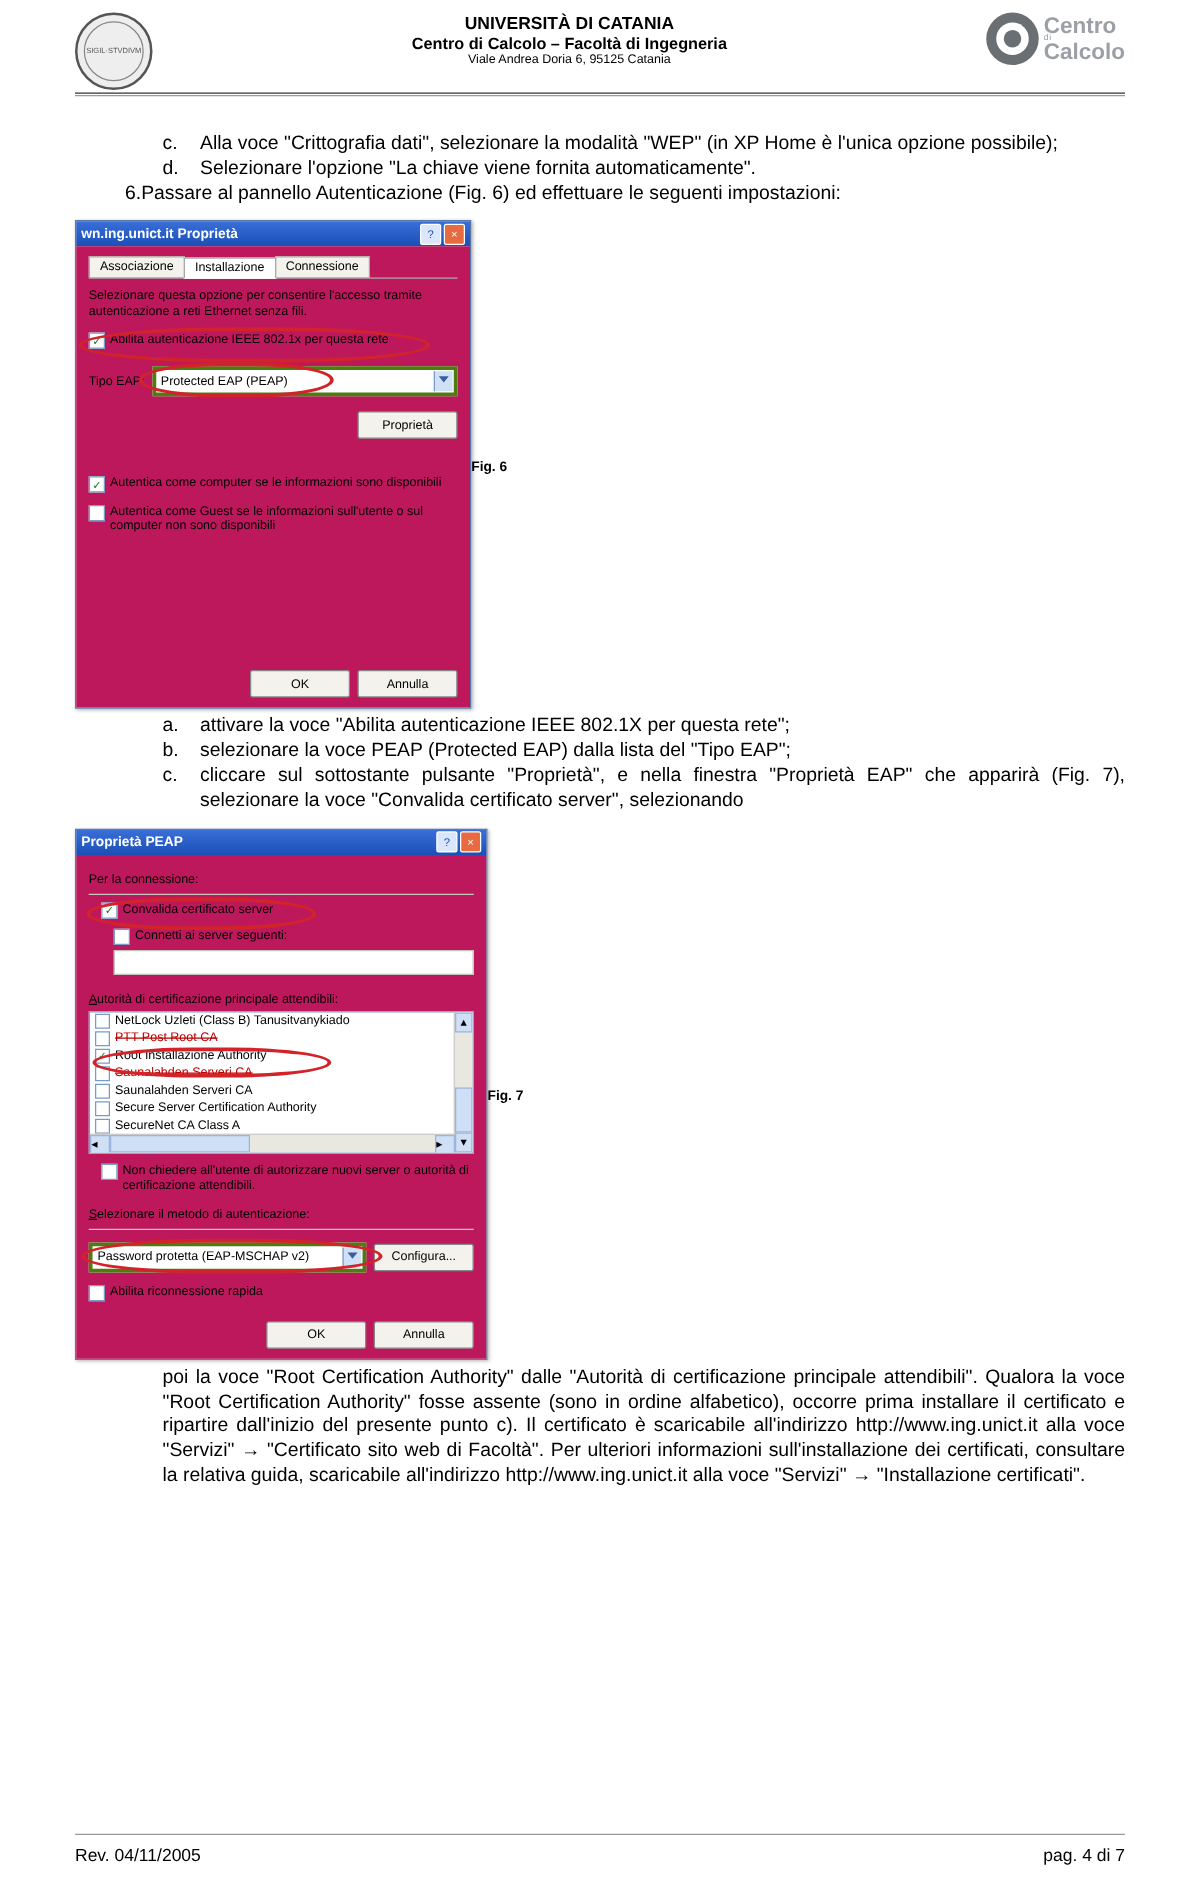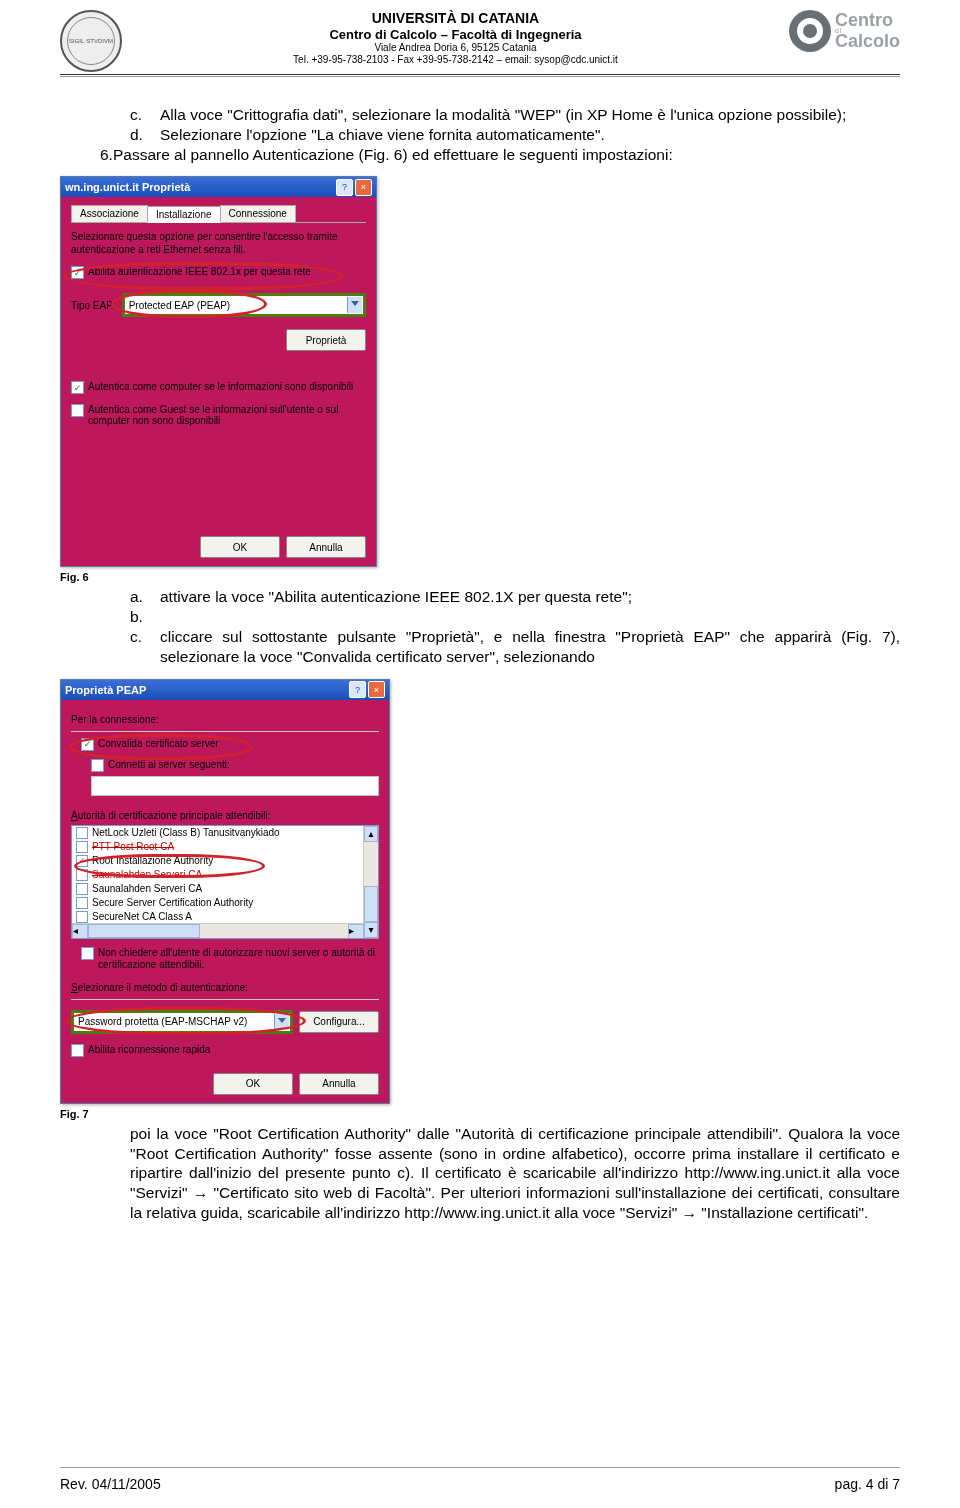--- a/index.html
+++ b/index.html
@@ -20,21 +20,21 @@
 .logo-txt{display:flex;flex-direction:column;line-height:.85;color:#9aa0a5}
 .logo-txt .big{font-size:18px;font-weight:600}
 .logo-txt .sm{font-size:7px;letter-spacing:.5px}
 .body-txt{font-size:15.5px;line-height:1.28;text-align:justify;margin-top:28px}
 .body-txt p{margin:0}
 .lst{padding-left:70px}
 .lst .li{display:flex;gap:8px;margin:0}
 .lst .li .lab{min-width:22px;flex:none}
 .lst2{padding-left:40px}
 .lst2 .li .lab{min-width:22px}
-.figwrap{margin:12px auto 4px auto;display:flex;flex-direction:column;align-items:flex-start}
+.figwrap{margin:12px auto 4px auto;display:flex;flex-direction:row;align-items:center}
 .figcap{font-size:11px;font-weight:bold;margin-top:4px}
 .win{border:1px solid #5a7aa8;background:#f1eee7;box-shadow:1px 1px 3px rgba(0,0,0,.3);font-family:Tahoma,sans-serif;font-size:10px;color:#000}
 .titlebar{height:20px;background:linear-gradient(#3a6fd8,#1a4fb8);color:#fff;display:flex;align-items:center;padding:0 4px;font-size:11px}
 .titlebar .ttl{flex:1;font-weight:bold}
 .tb-ico{width:15px;height:15px;margin-left:2px;background:#d9e6fb;border:1px solid #fff;border-radius:2px;display:flex;align-items:center;justify-content:center;font-size:9px;color:#1a4fb8}
 .tb-ico.cls{background:#e86a3f;color:#fff}
 .win-body{padding:8px 10px 8px 10px;background:#be185d}
 .tabs{display:flex;border-bottom:1px solid #aaa;margin-bottom:8px}
 .tab{padding:2px 8px;border:1px solid #aaa;border-bottom:none;background:#f3f2ec;font-size:10px;margin-right:-1px}
 .tab.sel{background:#fff;border-bottom:1px solid #fff;position:relative;top:1px}
@@ -72,21 +72,20 @@
 </head>
 <body>
 <div class="page">
 
 <div class="hdr">
   <div class="seal">SIGIL·STVDIVM</div>
   <div class="hdr-mid">
     <div class="u1"><span class="sc">UNIVERSITÀ DI CATANIA</span></div>
     <div class="u2">Centro di Calcolo – Facoltà di Ingegneria</div>
     <div class="u3">Viale Andrea Doria 6, 95125 Catania</div>
-    <div class="u4">Tel. +39-95-738-2103  -  Fax +39-95-738-2142 – email: sysop@cdc.unict.it</div>
   </div>
   <div class="logo-r">
     <div class="logo-gear"></div>
     <div class="logo-txt">
       <span class="big">Centro</span>
       <span class="sm">di</span>
       <span class="big">Calcolo</span>
     </div>
   </div>
 </div>
@@ -159,20 +158,21 @@
 </div>
 
 <div class="body-txt" style="margin-top:2px">
   <div class="lst">
     <div class="li">
           <span class="lab">a.</span>
           <span>attivare la voce "Abilita autenticazione IEEE 802.1X per questa rete";</span>
         </div>
     <div class="li">
           <span class="lab">b.</span>
+          <span>selezionare la voce PEAP (Protected EAP) dalla lista del "Tipo EAP";</span>
         </div>
     <div class="li">
           <span class="lab">c.</span>
           <span>cliccare sul sottostante pulsante "Proprietà", e nella finestra "Proprietà EAP" che apparirà (Fig. 7), selezionare la voce "Convalida certificato server", selezionando</span>
         </div>
   </div>
 </div>
 
 <div class="figwrap">
   <div class="win rel" style="width:328px">

